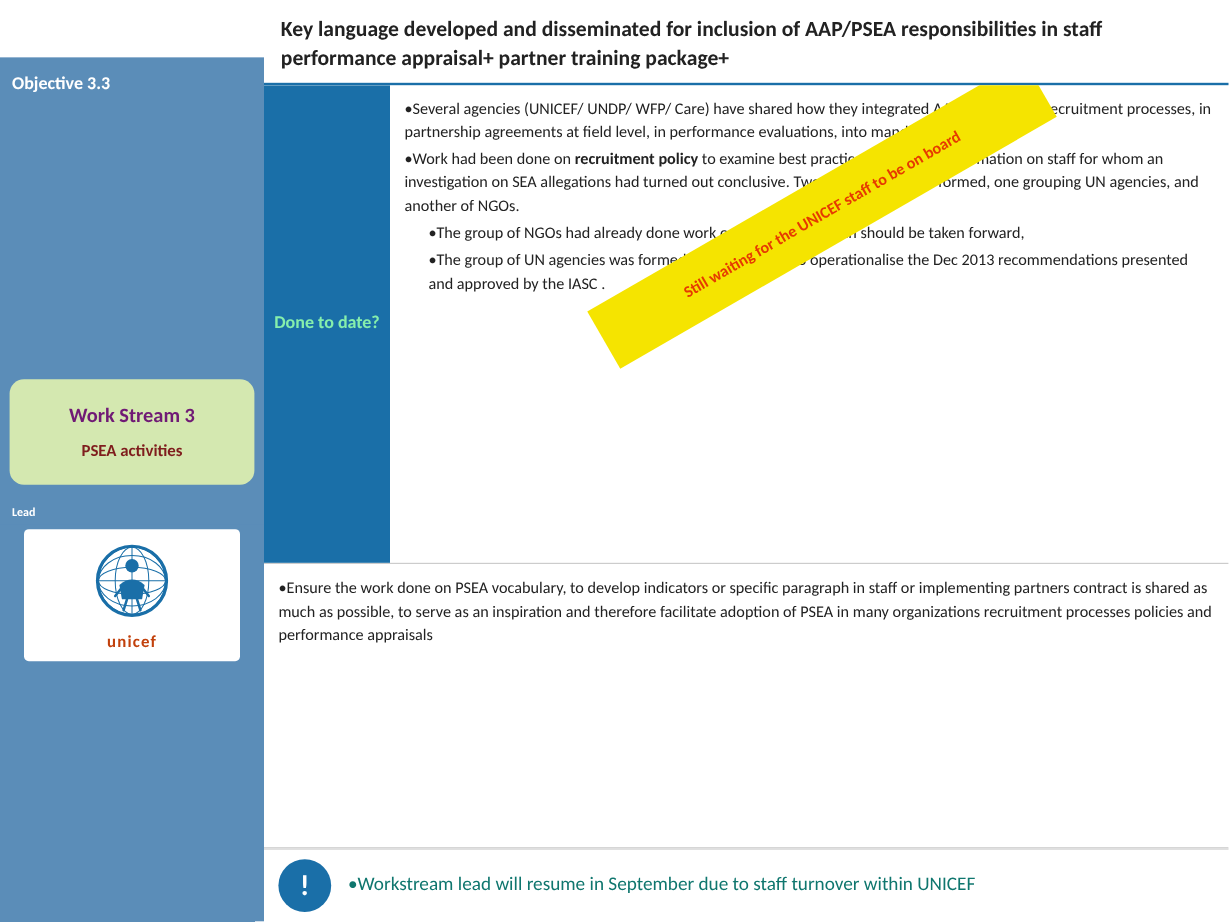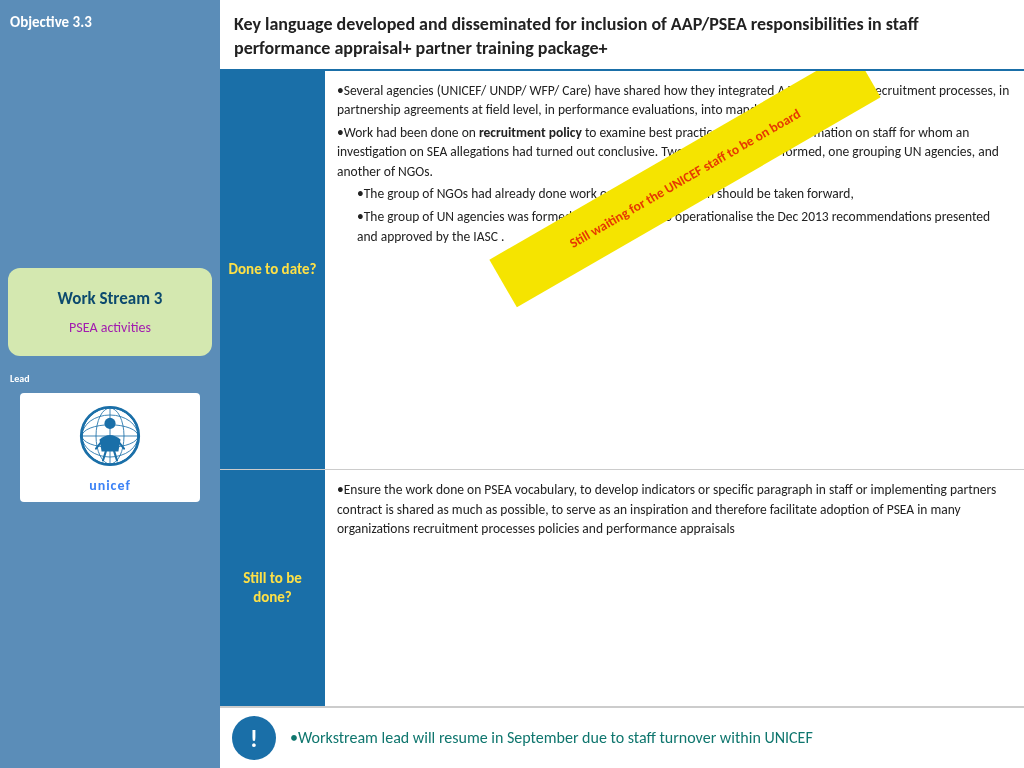--- a/index.html
+++ b/index.html
@@ -20,20 +20,21 @@
     }
 
     
     .sidebar {
       width: 220px;
       min-width: 220px;
       background: #5b8db8;
       display: flex;
       flex-direction: column;
       padding: 0;
+      margin-top: 48px;
     }
 
     .objective-box {
       background: #5b8db8;
       color: white;
       padding: 12px 10px;
       font-size: 15px;
       font-weight: bold;
       line-height: 1.35;
       min-height: 260px;
@@ -44,28 +45,28 @@
       border-radius: 12px;
       margin: 8px;
       padding: 20px 10px;
       text-align: center;
       flex: 0 0 auto;
     }
 
     .workstream-title {
       font-size: 17px;
       font-weight: bold;
-      color: #0c4a6e;
+      color: #701a75;
       margin-bottom: 10px;
     }
 
     .workstream-sub {
       font-size: 14px;
-      font-weight: normal;
-      color: #a21caf;
+      font-weight: bold;
+      color: #7f1d1d;
       text-align: center;
     }
 
     .lead-section {
       background: #5b8db8;
       color: white;
       padding: 8px 10px 4px 10px;
       font-size: 10px;
       font-weight: bold;
     }
@@ -77,21 +78,21 @@
       text-align: center;
       border-radius: 4px;
     }
 
     .unicef-globe {
       display: inline-block;
       position: relative;
     }
 
     .unicef-text {
-      color: #3b82f6;
+      color: #c2410c;
       font-weight: bold;
       font-size: 14px;
       margin-top: 2px;
       letter-spacing: 1px;
     }
 
     .contact-section {
       background: #5b8db8;
       color: white;
       padding: 6px 10px 8px 10px;
@@ -132,21 +133,21 @@
       display: flex;
       border-bottom: 1px solid #ccc;
       flex: 1;
       min-height: 0;
     }
 
     .row-label {
       width: 105px;
       min-width: 105px;
       background: #1a6fa8;
-      color: #fde047;
+      color: #86efac;
       display: flex;
       align-items: center;
       justify-content: center;
       text-align: center;
       font-size: 15px;
       font-weight: bold;
       padding: 8px 6px;
       line-height: 1.3;
     }
 
@@ -295,21 +296,20 @@
           <span class="sub-bullet">•The group of NGOs had already done work on the subject which should be taken forward,</span>
           <span class="sub-bullet">•The group of UN agencies was formed to explore how to operationalise the Dec 2013 recommendations presented and approved by the IASC .</span>
 
           <div class="diagonal-stamp">
             <span class="stamp-text">Still waiting for the UNICEF staff to be on board</span>
           </div>
         </div>
       </div>
 
       <div class="content-row" style="flex: 1.3;">
-        <div class="row-label">Still to be done?</div>
         <div class="row-content">
           <span class="bullet">•Ensure the work done on PSEA vocabulary, to develop indicators or specific paragraph in staff or implementing partners contract is shared as much as possible, to serve as an inspiration and therefore facilitate adoption of PSEA in many  organizations recruitment processes policies and performance appraisals</span>
         </div>
       </div>
     </div>
 
     <div class="bottom-notice">
       <div class="exclamation-icon">!</div>
       <div class="bottom-text">•Workstream lead will resume in September due to staff turnover within UNICEF</div>
     </div>

